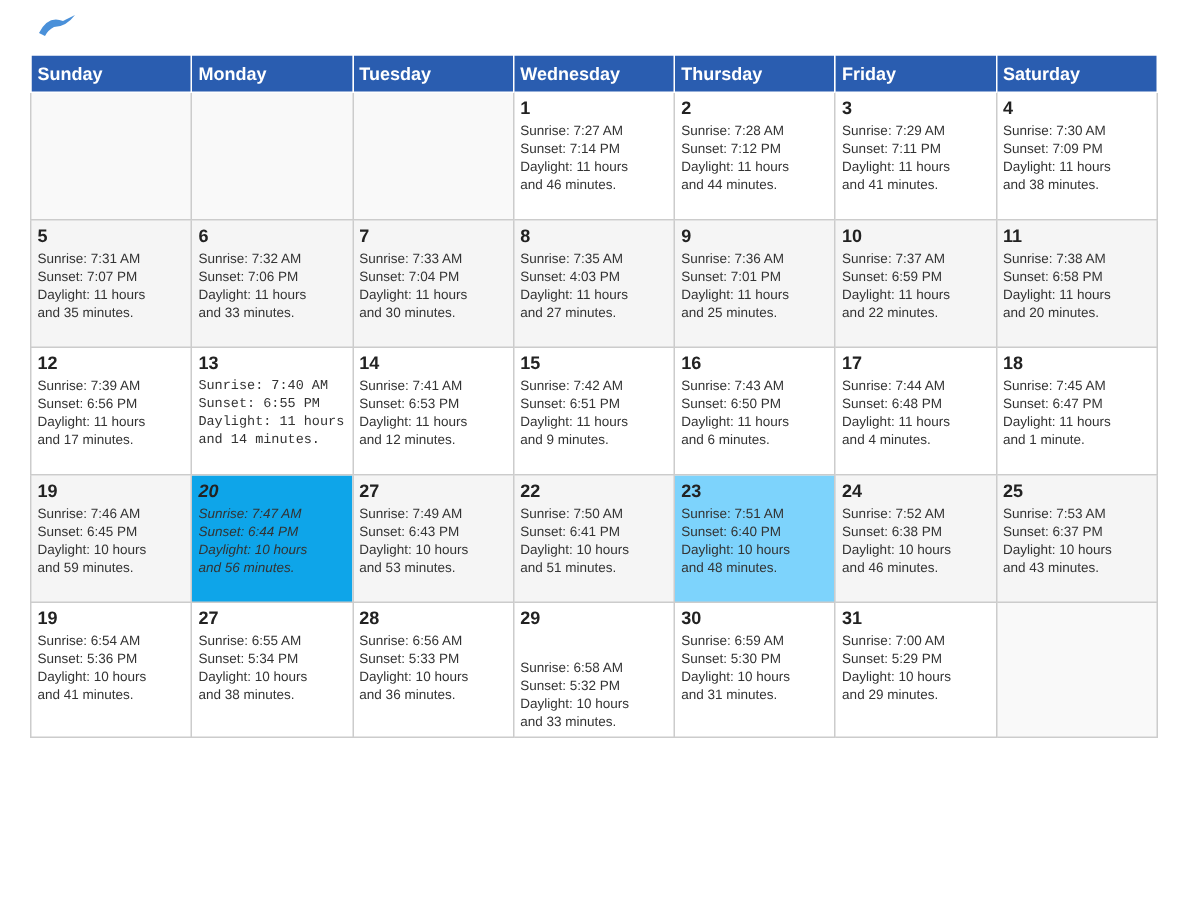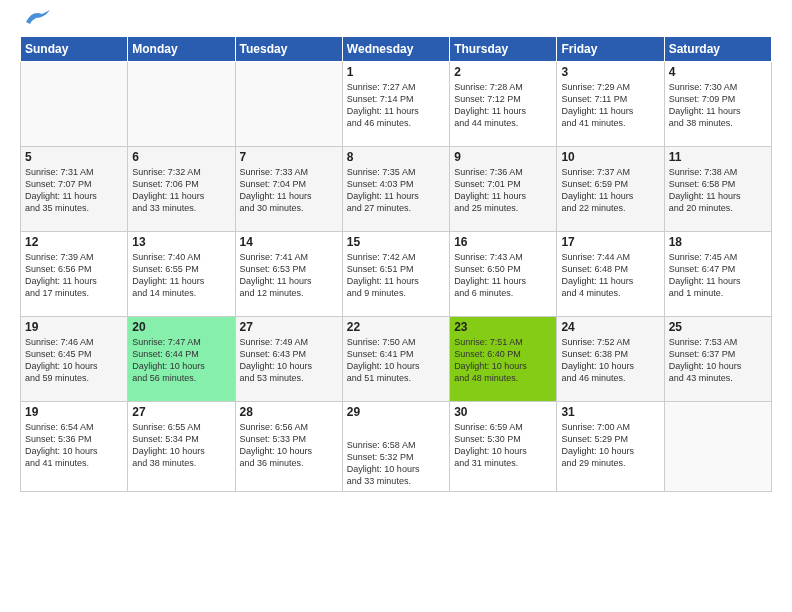--- a/index.html
+++ b/index.html
@@ -213,21 +213,21 @@
         <tr>
           <td>
             <span class="day-num">12</span>
             <div class="day-info" style="white-space: pre-line;">Sunrise: 7:39 AM
 Sunset: 6:56 PM
 Daylight: 11 hours
 and 17 minutes.</div>
           </td>
           <td>
             <span class="day-num">13</span>
-            <div class="day-info" style="white-space: pre-line;">Sunrise: 7:40 AM
+            <div class="day-info" style="white-space: pre-line; font-family: Liberation Mono, monospace;">Sunrise: 7:40 AM
 Sunset: 6:55 PM
 Daylight: 11 hours
 and 14 minutes.</div>
           </td>
           <td>
             <span class="day-num">14</span>
             <div class="day-info" style="white-space: pre-line;">Sunrise: 7:41 AM
 Sunset: 6:53 PM
 Daylight: 11 hours
 and 12 minutes.</div>
@@ -262,42 +262,42 @@
           </td>
         </tr>
         <tr>
           <td style="background: rgb(245, 245, 245);">
             <span class="day-num">19</span>
             <div class="day-info" style="white-space: pre-line;">Sunrise: 7:46 AM
 Sunset: 6:45 PM
 Daylight: 10 hours
 and 59 minutes.</div>
           </td>
-          <td style="background: #86efac;">
+          <td style="background: #0ea5e9; font-style: italic;">
             <span class="day-num">20</span>
             <div class="day-info" style="white-space: pre-line;">Sunrise: 7:47 AM
 Sunset: 6:44 PM
 Daylight: 10 hours
 and 56 minutes.</div>
           </td>
           <td style="background: rgb(245, 245, 245);">
             <span class="day-num">27</span>
             <div class="day-info" style="white-space: pre-line;">Sunrise: 7:49 AM
 Sunset: 6:43 PM
 Daylight: 10 hours
 and 53 minutes.</div>
           </td>
           <td style="background: rgb(245, 245, 245);">
             <span class="day-num">22</span>
             <div class="day-info" style="white-space: pre-line;">Sunrise: 7:50 AM
 Sunset: 6:41 PM
 Daylight: 10 hours
 and 51 minutes.</div>
           </td>
-          <td style="background: #84cc16;">
+          <td style="background: #7dd3fc;">
             <span class="day-num">23</span>
             <div class="day-info" style="white-space: pre-line;">Sunrise: 7:51 AM
 Sunset: 6:40 PM
 Daylight: 10 hours
 and 48 minutes.</div>
           </td>
           <td style="background: rgb(245, 245, 245);">
             <span class="day-num">24</span>
             <div class="day-info" style="white-space: pre-line;">Sunrise: 7:52 AM
 Sunset: 6:38 PM

